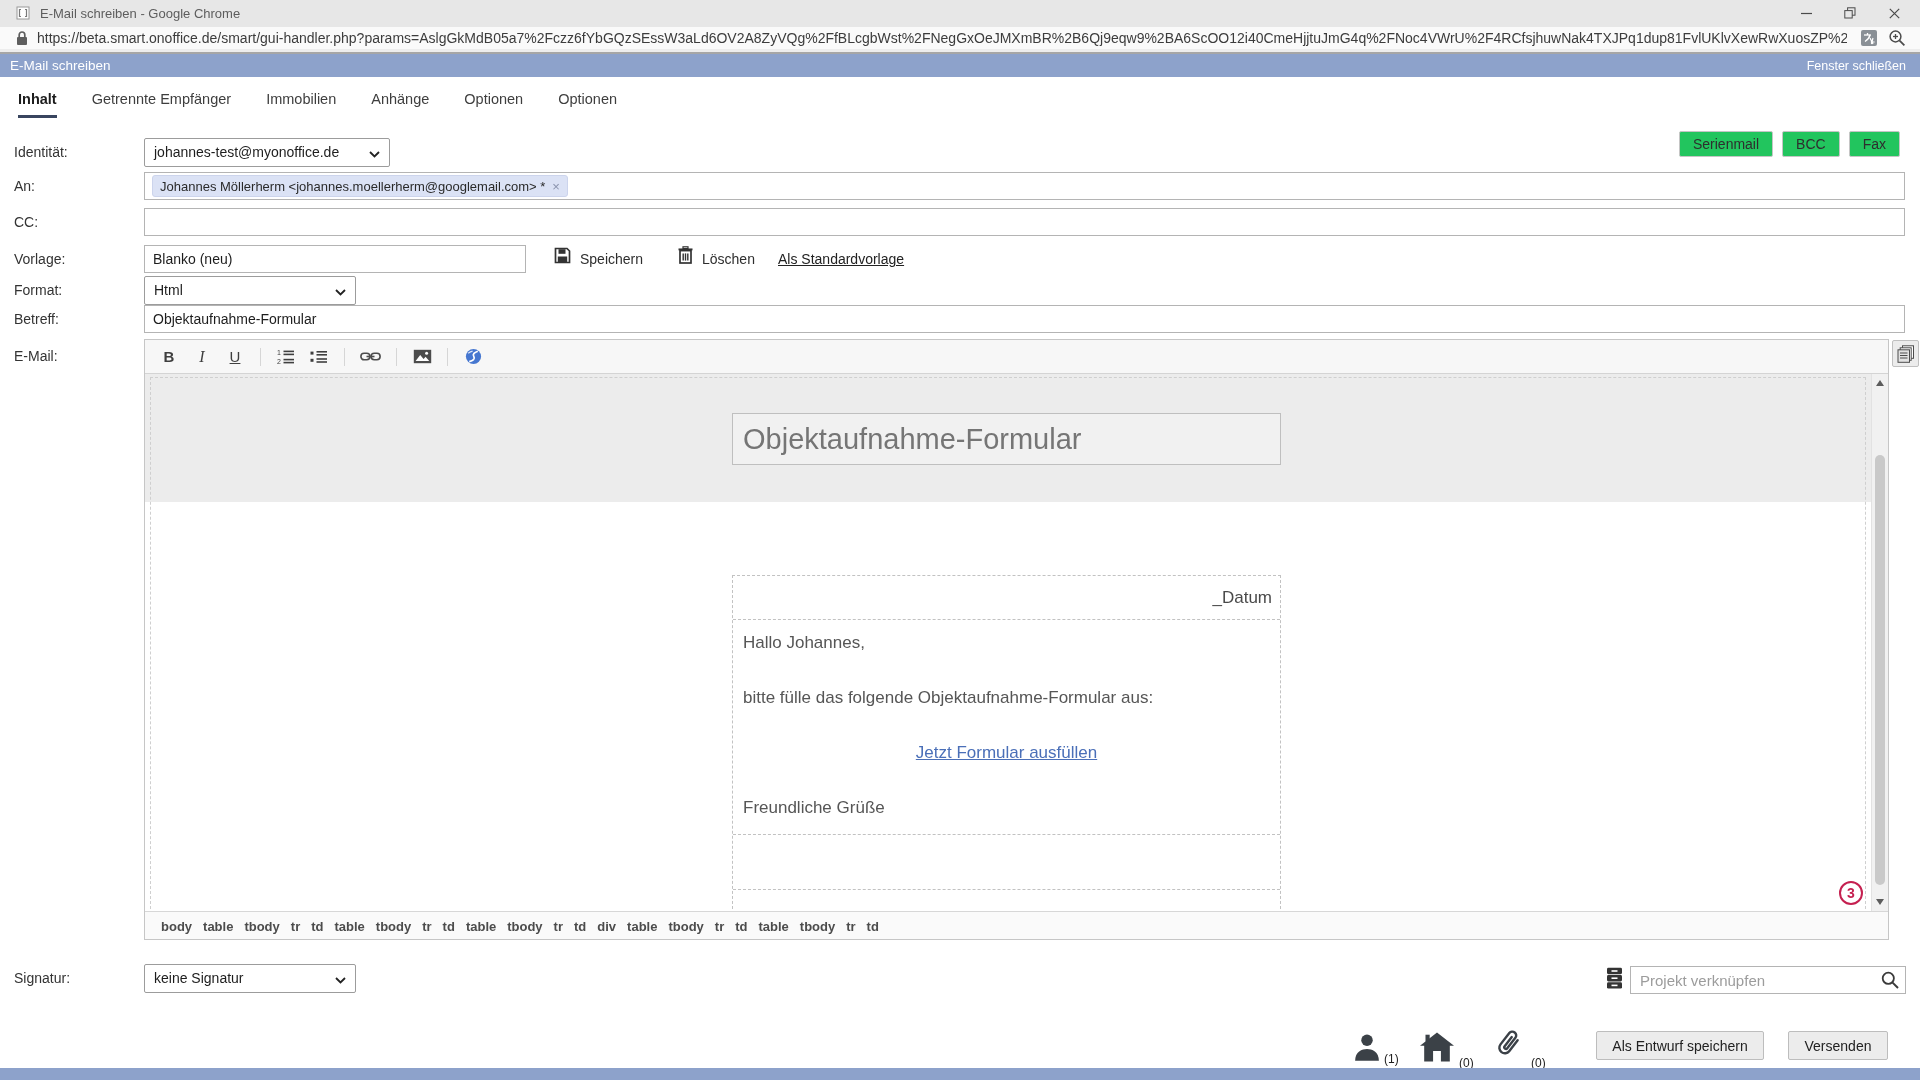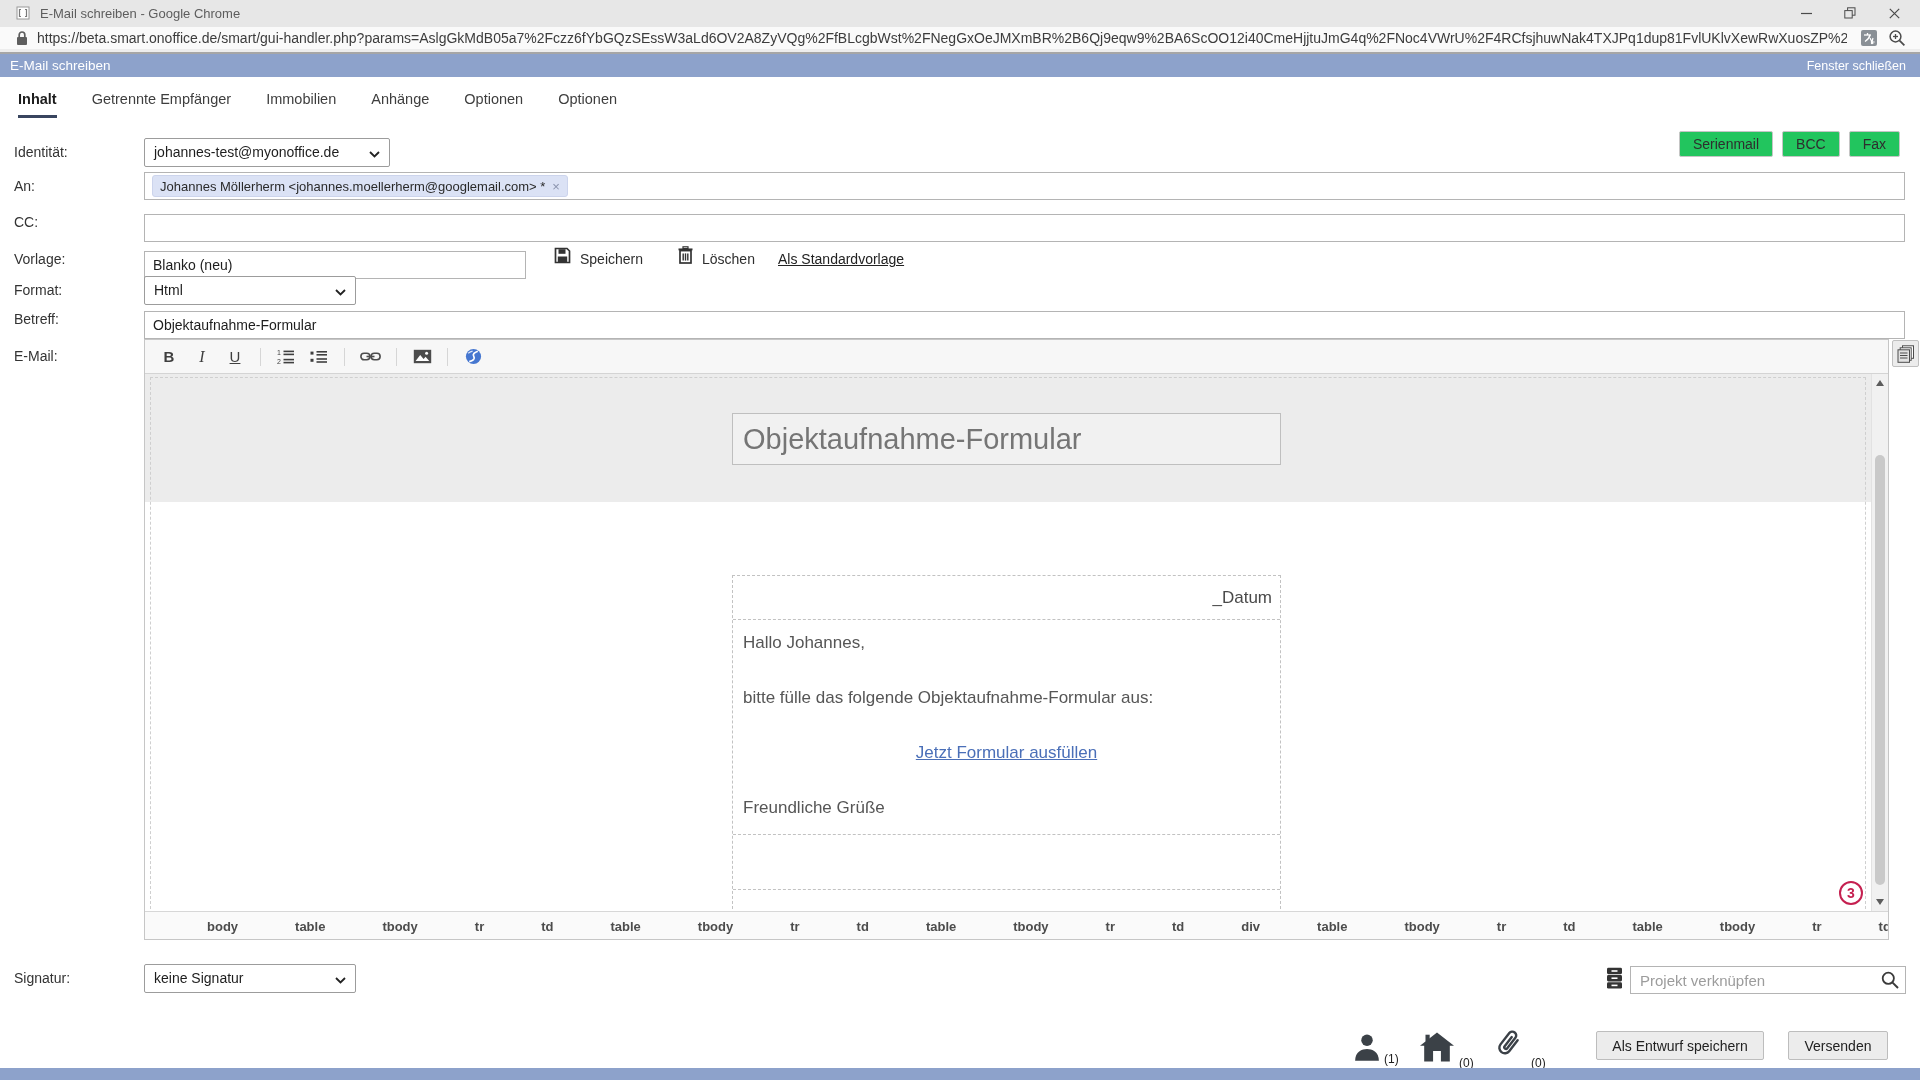--- a/index.html
+++ b/index.html
@@ -37,21 +37,21 @@
             display:flex; align-items:flex-start; padding:14px 0 0 18px; }
   .tab { font-size:14.5px; color:#3e3e3e; margin-right:35px; padding-bottom:8px; cursor:pointer; }
   .tab.active { font-weight:bold; color:#1c1c1c; border-bottom:3px solid #39455f; }
 
   
   .lbl { position:absolute; left:14px; font-size:14px; color:#333; }
   .select { position:absolute; height:29px; border:1px solid #9c9c9c; border-radius:2px; background:#fff;
             font-size:14px; color:#1d1d1d; line-height:27px; padding:0 28px 0 9px; cursor:pointer; }
   .select svg { position:absolute; right:9px; top:12px; }
   .tin { position:absolute; height:28px; border:1px solid #b4b4b4; background:#fff;
-         font-size:14px; color:#1d1d1d; padding:4px 8px; font-family:inherit;margin-top:6px; }
+         font-size:14px; color:#1d1d1d; padding:4px 8px; font-family:inherit; }
   .tofield { position:absolute; height:28px; border:1px solid #b4b4b4; background:#fff;
              display:flex; align-items:center; padding:0 4px; }
   .chip { display:inline-flex; align-items:center; background:#dbe2f5; border:1px solid #ccd4ec;
           border-radius:3px; height:22px; padding:0 7px; font-size:13px; color:#2a2a2a; margin-left:3px; }
   .chip .x { margin-left:7px; color:#8a93ad; font-size:13px; cursor:pointer; }
   .topbtns { position:absolute; top:131px; right:20px; display:flex; gap:9px; }
   .gbtn { height:26px; background:#22c55e; border:1px solid #c5c5c5; border-radius:2px;
           font-size:14px; color:#2e2e2e; padding:0 13px; line-height:24px; cursor:pointer;
           font-family:inherit; }
   .ico { position:absolute; cursor:pointer; }
@@ -94,21 +94,21 @@
           justify-content:center; cursor:pointer; }
   .varr.up { top:1px; } .varr.dn { bottom:1px; }
   .tri-up { width:0; height:0; border-left:4px solid transparent; border-right:4px solid transparent;
             border-bottom:6px solid #5c5c5c; }
   .tri-dn { width:0; height:0; border-left:4px solid transparent; border-right:4px solid transparent;
             border-top:6px solid #5c5c5c; }
   .vthumb { position:absolute; left:3px; right:3px; top:81px; height:430px; background:#c9c9c9;
             border-radius:5px; cursor:pointer; }
   .ed-path { height:28px; background:#fafafa; border-top:1px solid #d7d7d7; line-height:27px;
              padding-left:16px; white-space:nowrap; overflow:hidden; }
-  .pitem { font-size:13px; font-weight:bold; color:#4c4c4c; margin-right:11px; cursor:pointer;margin-left:46px; }
+  .pitem { font-size:13px; font-weight:bold; color:#4c4c4c; margin-right:11px; cursor:pointer; }
   .pagesbtn { position:absolute; left:1892px; top:340px; width:27px; height:27px; background:#ececec;
               border:1px solid #c0c0c0; border-radius:2px; display:flex; align-items:center;
               justify-content:center; cursor:pointer; }
 
   
   .projicon { position:absolute; left:1606px; top:967px; cursor:pointer; }
   .projwrap { position:absolute; left:1630px; top:966px; width:276px; height:28px; }
   .projwrap input { width:100%; height:100%; border:1px solid #b4b4b4; font-size:15px; color:#1d1d1d;
                     padding:0 30px 0 9px; font-family:inherit; }
   .projwrap input::placeholder { color:#9c9c9c; }

